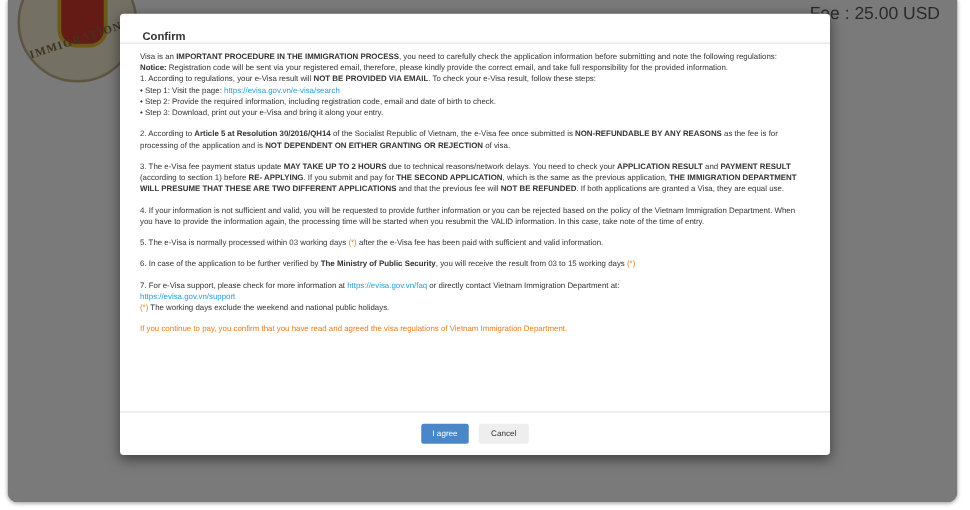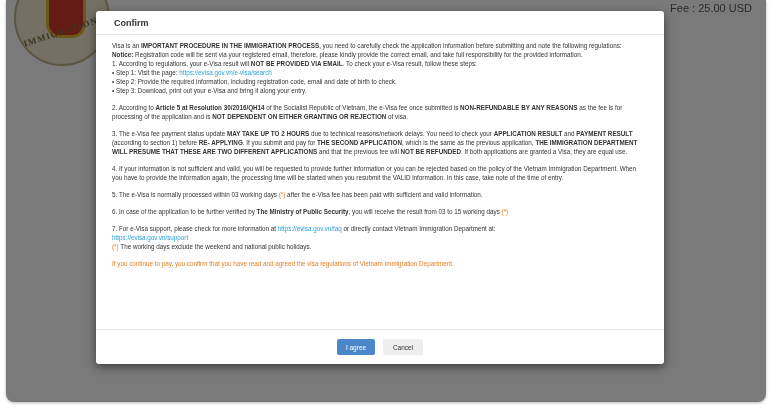--- a/index.html
+++ b/index.html
@@ -22,37 +22,37 @@
   .emblem-inner {
     position: absolute; left: 30px; top: 20px; width: 34px; height: 40px;
     background: #c9352a; border: 3px solid #d8b030; border-radius: 0 0 14px 14px;
   }
   .emblem-text {
     position: absolute; left: 6px; top: 55px; font-size: 9px; font-weight: bold;
     color: #7a6a40; letter-spacing: 1px; transform: rotate(-18deg);
     font-family: "Liberation Serif", serif;
   }
   .header-right {
-    position: absolute; right: 14px; top: 2px; font-size: 11px; color: #555;
+    position: absolute; right: 14px; top: 2px; font-size: 14px; color: #555;
   }
   .page-green-btn {
     position: absolute; left: 90px; top: 288px; width: 16px; height: 22px; background: #2f6b1e;
   }
   .overlay {
     position: absolute; left: 0; top: 0; width: 100%; height: 100%;
     background: rgba(0,0,0,0.5);
   }
   .modal {
     position: absolute; left: 96px; top: 11px; width: 568px; height: 353px;
     background: #ffffff; border-radius: 3px;
     box-shadow: 0 3px 10px rgba(0,0,0,0.5);
   }
   .modal-header {
     height: 23px; border-bottom: 1px solid #e5e5e5; padding: 0 0 0 18px;
-    display: flex; align-items: center;
+    display: flex; align-items: flex-end;
   }
   .modal-title { font-size: 9px; font-weight: bold; color: #333; }
   .modal-body {
     padding: 6px 18px 0 16px; font-size: 6.3px; line-height: 9px; color: #333;
   }
   .modal-body p { margin: 0; }
   .modal-body .gap { height: 8px; }
   .modal-body b { font-weight: bold; }
   .link { color: #2a9fd6; }
   .asterisk { color: #e67e22; }

